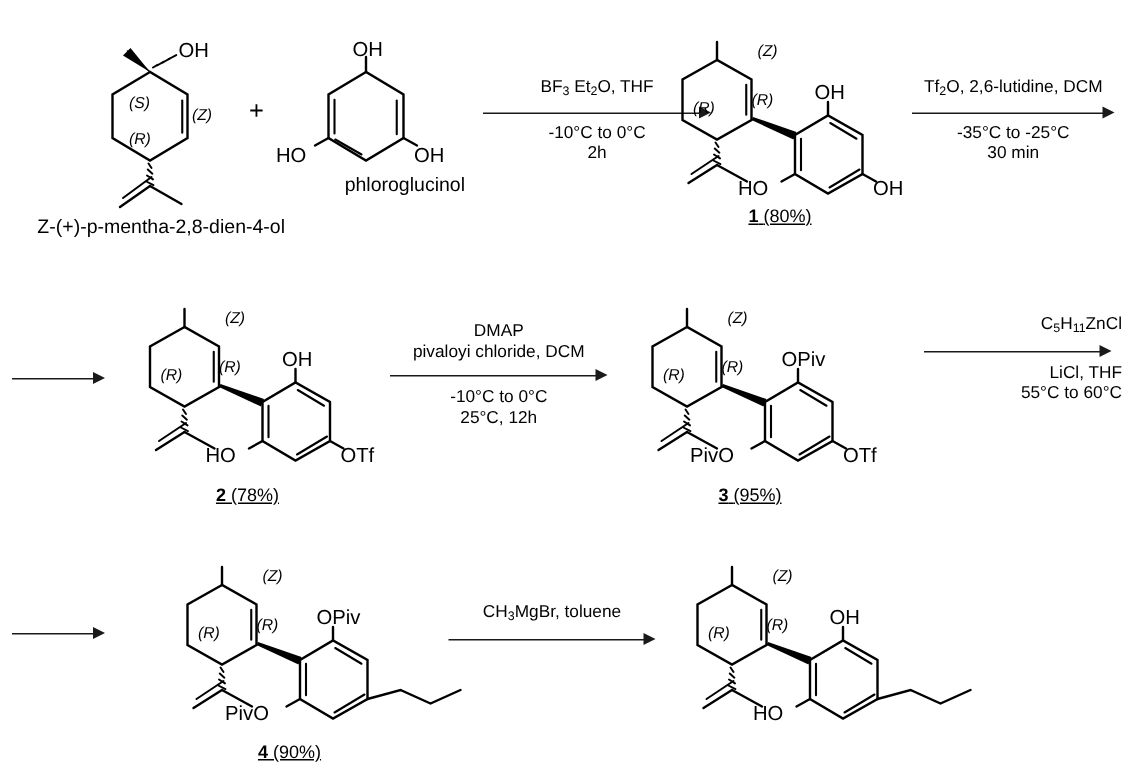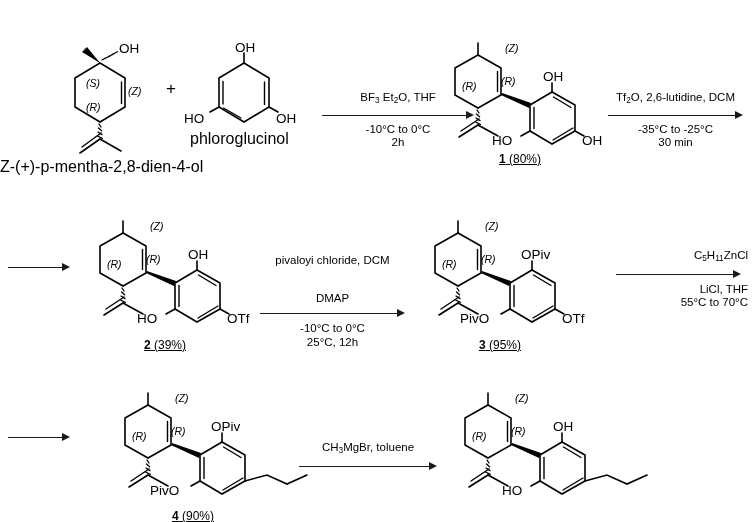--- a/index.html
+++ b/index.html
@@ -1,30 +1,30 @@
 <!DOCTYPE html>
 <html><head>
 <meta charset="utf-8">
 <style>
   html,body{margin:0;padding:0;background:#ffffff;}
   body{width:753px;height:522px;position:relative;overflow:hidden;
        font-family:"Liberation Sans",sans-serif;color:#000;}
-  .scheme{position:absolute;left:0;top:15px;width:753px;height:396px;}
+  .scheme{position:absolute;left:0;top:0;width:753px;height:396px;}
   .abs{position:absolute;}
   .cond{position:absolute;text-align:center;font-size:11.5px;line-height:13.5px;color:#000;white-space:nowrap;}
-  .cond .above{display:block;margin-top:24px;}
+  .cond .above{display:block;}
   .cond .below{display:block;}
   .arrowline{position:relative;height:9px;}
   .arrowline .bar{position:absolute;left:0;top:4px;height:1.4px;background:#1a1a1a;}
   .arrowline .head{position:absolute;top:0px;width:0;height:0;
       border-top:4.5px solid transparent;border-bottom:4.5px solid transparent;
       border-left:8px solid #1a1a1a;}
   .clabel{position:absolute;text-align:center;font-size:12px;white-space:nowrap;text-decoration:underline;}
   .clabel b{font-weight:bold;}
-  .name{position:absolute;text-align:left;font-size:16px;white-space:nowrap;}
+  .name{position:absolute;text-align:right;font-size:13px;white-space:nowrap;}
   sub{font-size:0.72em;vertical-align:-0.25em;}
   .plus{position:absolute;font-size:17px;}
   svg{display:block;overflow:visible;}
   text{font-family:"Liberation Sans",sans-serif;}
 </style>
 </head>
 <body>
 
 <div class="scheme">
 
@@ -171,26 +171,26 @@
     </g>
     <text x="65" y="25" font-size="10.5" font-style="italic">(Z)</text>
     <text x="22" y="63" font-size="10.5" font-style="italic">(R)</text>
     <text x="61" y="58" font-size="10.5" font-style="italic">(R)</text>
     <text x="103" y="54" font-size="13.5">OH</text>
     <text x="52" y="118" font-size="13.5">HO</text>
     <text x="142" y="118" font-size="13.5">OTf</text>
   </svg>
   <div class="clabel" style="left:105px;top:323px;width:120px;">
     <b>2</b>
-    <span>(39%)</span>
+    <span>(78%)</span>
   </div>
 
   <div class="cond" style="left:245px;top:215px;width:175px;">
+    <span class="above">DMAP</span>
     <span class="above">pivaloyi chloride, DCM</span>
-    <span class="above">DMAP</span>
     <div class="arrowline" style="width:145px;margin:4px auto 4px auto;">
       <div class="bar" style="width:139px;"></div>
         <div class="head" style="left:137px;"></div>
     </div>
     <span class="below">-10°C to 0°C</span>
     <span class="below">25°C, 12h</span>
   </div>
 
   <svg class="abs" style="left:420px;top:190px;" width="185" height="130">
     <g stroke="#000" stroke-width="1.6" fill="none" stroke-linecap="round">
@@ -227,21 +227,21 @@
     <span>(95%)</span>
   </div>
 
   <div class="cond" style="left:608px;top:210px;width:140px;text-align:right;">
     <span class="above">C<sub>5</sub>H<sub>11</sub>ZnCl</span>
     <div class="arrowline" style="width:125px;margin:4px auto 4px auto;">
       <div class="bar" style="width:119px;"></div>
         <div class="head" style="left:117px;"></div>
     </div>
     <span class="below">LiCl, THF</span>
-    <span class="below">55°C to 70°C</span>
+    <span class="below">55°C to 60°C</span>
   </div>
 
   <div class="arrowline" style="left:8px;top:418px;width:62px;position:absolute;">
     <div class="bar" style="width:56px;"></div>
       <div class="head" style="left:54px;"></div>
   </div>
 
   <svg class="abs" style="left:110px;top:362px;" width="210" height="132">
     <g stroke="#000" stroke-width="1.6" fill="none" stroke-linecap="round">
       <path d="M38,28 L15,41 L15,68 L38,81 L61,68 L61,41 Z"></path>

